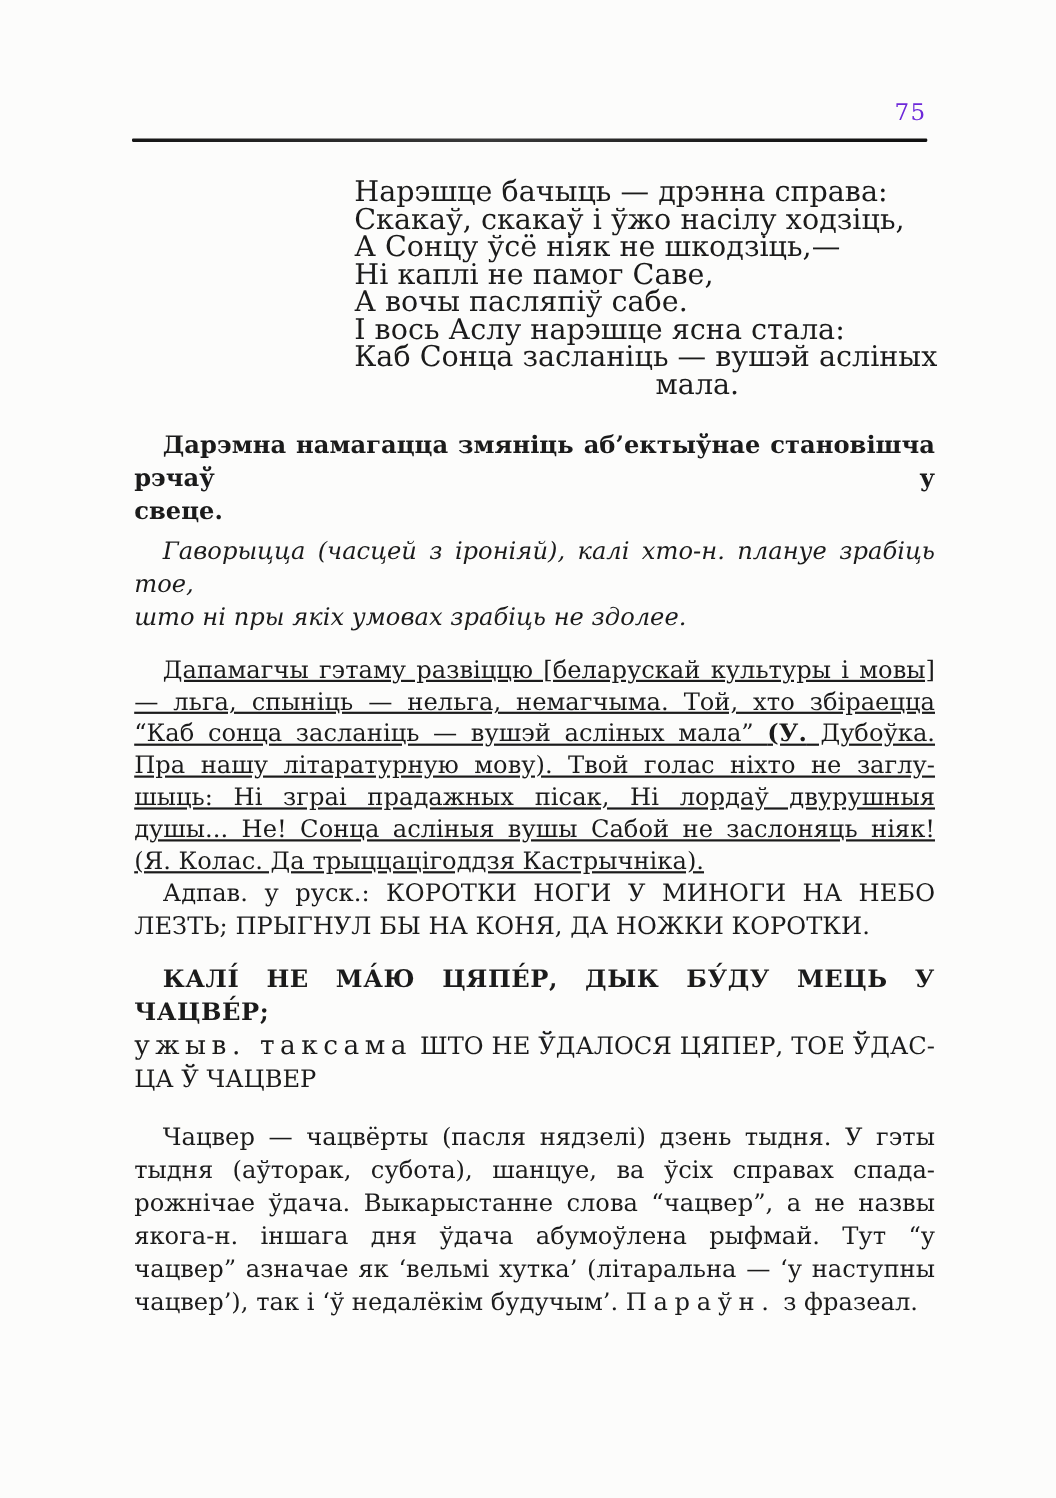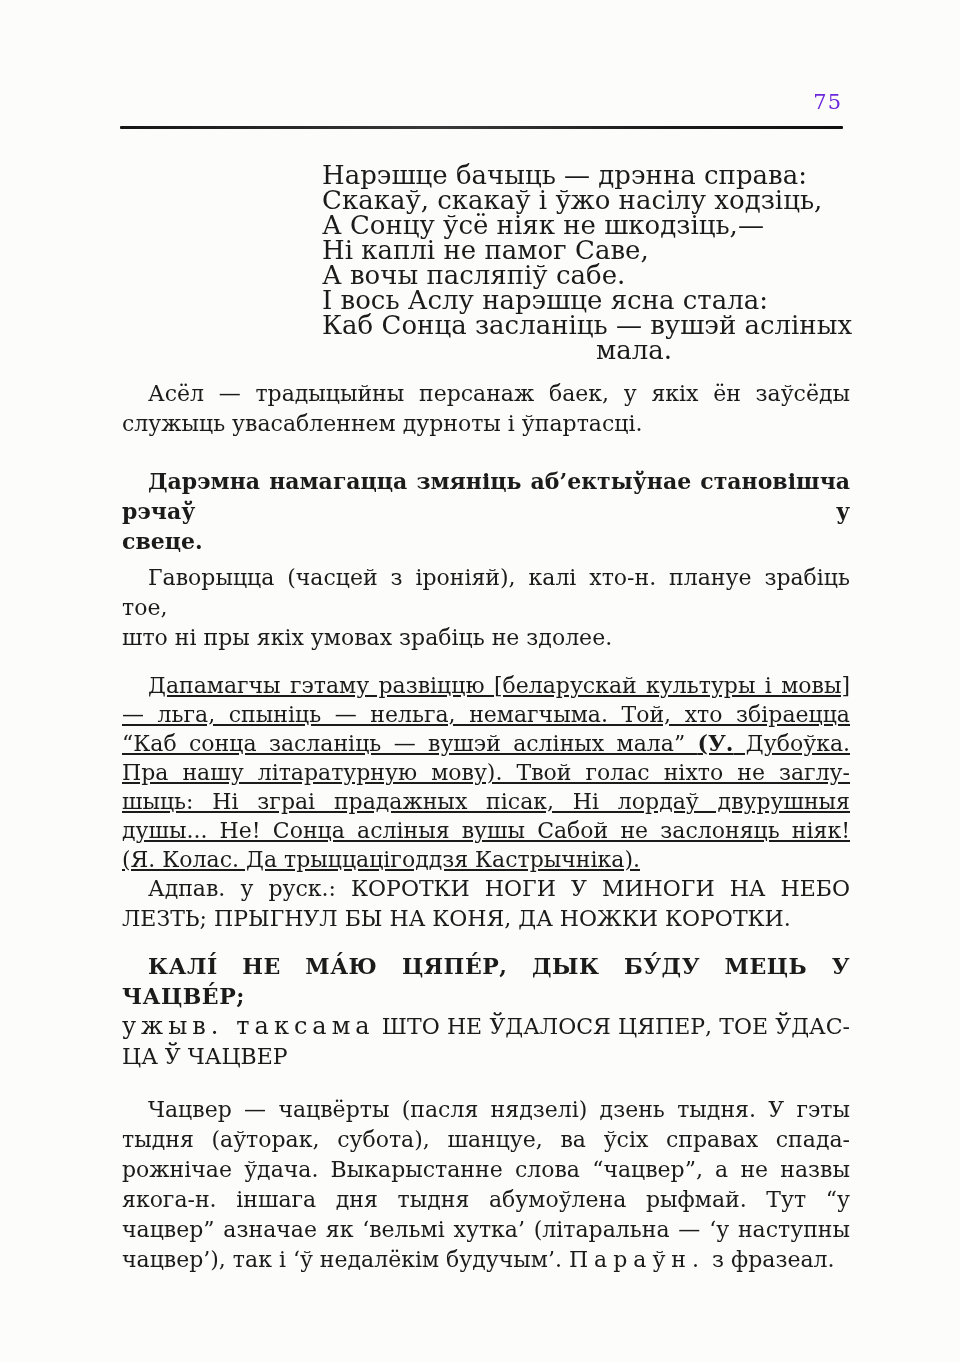--- a/index.html
+++ b/index.html
@@ -53,21 +53,21 @@
     font-size: 26px;
     line-height: 25px;
     text-align: left;
     text-align-last: left;
     white-space: nowrap;
   }
   .poem .tline.last { text-align: left; text-align-last: right; white-space: normal; }
   
   .para-asol      { margin-top: 16px; }
   .para-def       { margin-top: 27px; font-weight: 700; }
-  .para-usage     { margin-top: 7px;  }
+  .para-usage     { margin-top: 7px;  font-style: italic; }
   .para-example   { margin-top: 18px; text-decoration: underline; }
   .para-example .tline { line-height: 29px; }
   .para-russian   { }
   .para-headword  { margin-top: 17px; }
   .para-headword .tline:first-child { font-weight: 700; letter-spacing: 0.5px; }
   .para-chatsver  { margin-top: 23px; }
   
   .seg-b   { font-weight: 700; }
   .seg-sp  { font-size: 24px; letter-spacing: 5px; }
   .seg-sp2 { letter-spacing: 6px; }
@@ -87,24 +87,20 @@
         <div class="tline"><span>Нарэшце бачыць — дрэнна справа:</span></div>
         <div class="tline"><span>Скакаў, скакаў і ўжо насілу ходзіць,</span></div>
         <div class="tline"><span>А Сонцу ўсё ніяк не шкодзіць,—</span></div>
         <div class="tline"><span>Ні каплі не памог Саве,</span></div>
         <div class="tline"><span>А вочы пасляпіў сабе.</span></div>
         <div class="tline"><span>І вось Аслу нарэшце ясна стала:</span></div>
         <div class="tline"><span>Каб Сонца засланіць — вушэй асліных</span></div>
         <div class="tline last"><span>мала.</span></div>
       </div>
 
-    <div class="para para-asol">
-        <div class="tline"><span>Асёл — традыцыйны персанаж баек, у якіх ён заўсёды</span></div>
-        <div class="tline last"><span>служыць увасабленнем дурноты і ўпартасці.</span></div>
-      </div>
 
     <div class="para para-def">
         <div class="tline"><span>Дарэмна намагацца змяніць аб’ектыўнае становішча рэчаў у</span></div>
         <div class="tline last"><span>свеце.</span></div>
       </div>
 
     <div class="para para-usage">
         <div class="tline"><span>Гаворыцца (часцей з іроніяй), калі хто-н. плануе зрабіць тое,</span></div>
         <div class="tline last"><span>што ні пры якіх умовах зрабіць не здолее.</span></div>
       </div>
@@ -127,19 +123,19 @@
     <div class="para para-headword">
         <div class="tline"><span>КАЛІ́ НЕ МА́Ю ЦЯПЕ́Р, ДЫК БУ́ДУ МЕЦЬ У ЧАЦВЕ́Р;</span></div>
         <div class="tline"><span class="seg-sp">ужыв. таксама</span><span> ШТО НЕ ЎДАЛОСЯ ЦЯПЕР, ТОЕ ЎДАС-</span></div>
         <div class="tline last"><span>ЦА Ў ЧАЦВЕР</span></div>
       </div>
 
     <div class="para para-chatsver">
         <div class="tline"><span>Чацвер — чацвёрты (пасля нядзелі) дзень тыдня. У гэты</span></div>
         <div class="tline"><span>тыдня (аўторак, субота), шанцуе, ва ўсіх справах спада-</span></div>
         <div class="tline"><span>рожнічае ўдача. Выкарыстанне слова “чацвер”, а не назвы</span></div>
-        <div class="tline"><span>якога-н. іншага дня тыдня абумоўлена рыфмай. Тут “у</span></div>
+        <div class="tline"><span>якога-н. іншага дня ўдача абумоўлена рыфмай. Тут “у</span></div>
         <div class="tline"><span>чацвер” азначае як ‘вельмі хутка’ (літаральна — ‘у наступны</span></div>
         <div class="tline last"><span>чацвер’), так і ‘ў недалёкім будучым’. </span><span class="seg-sp2">Параўн.</span><span> з фразеал.</span></div>
       </div>
 
   </div>
 </div>
 
 </body></html>

